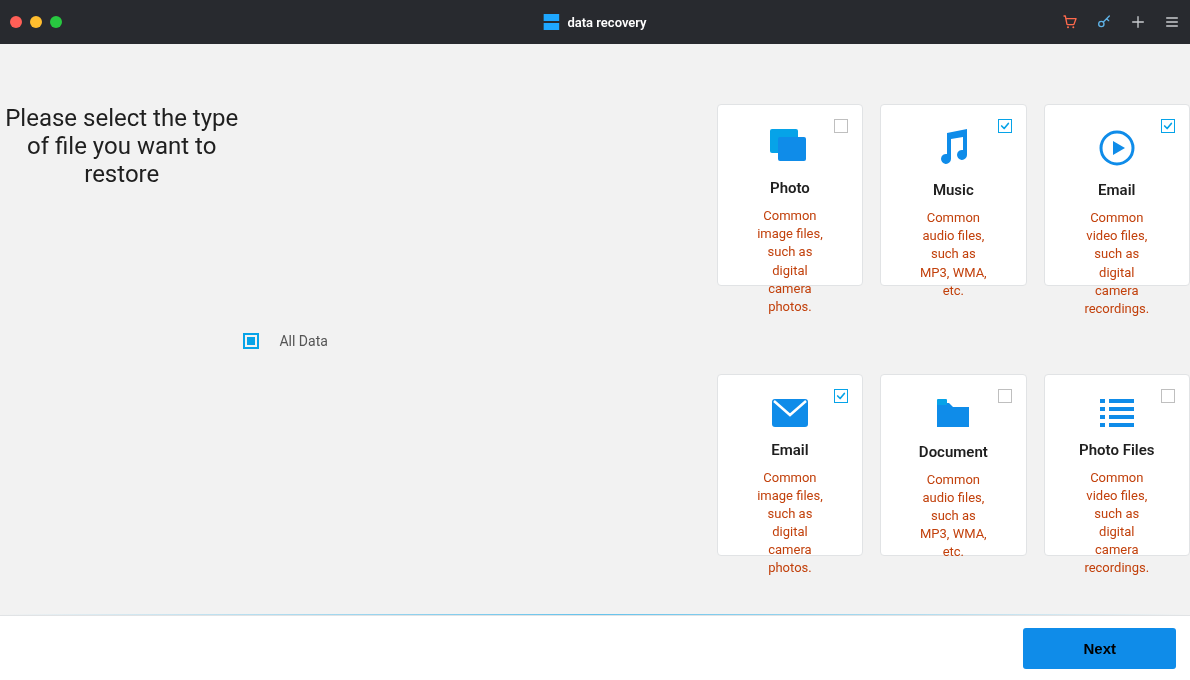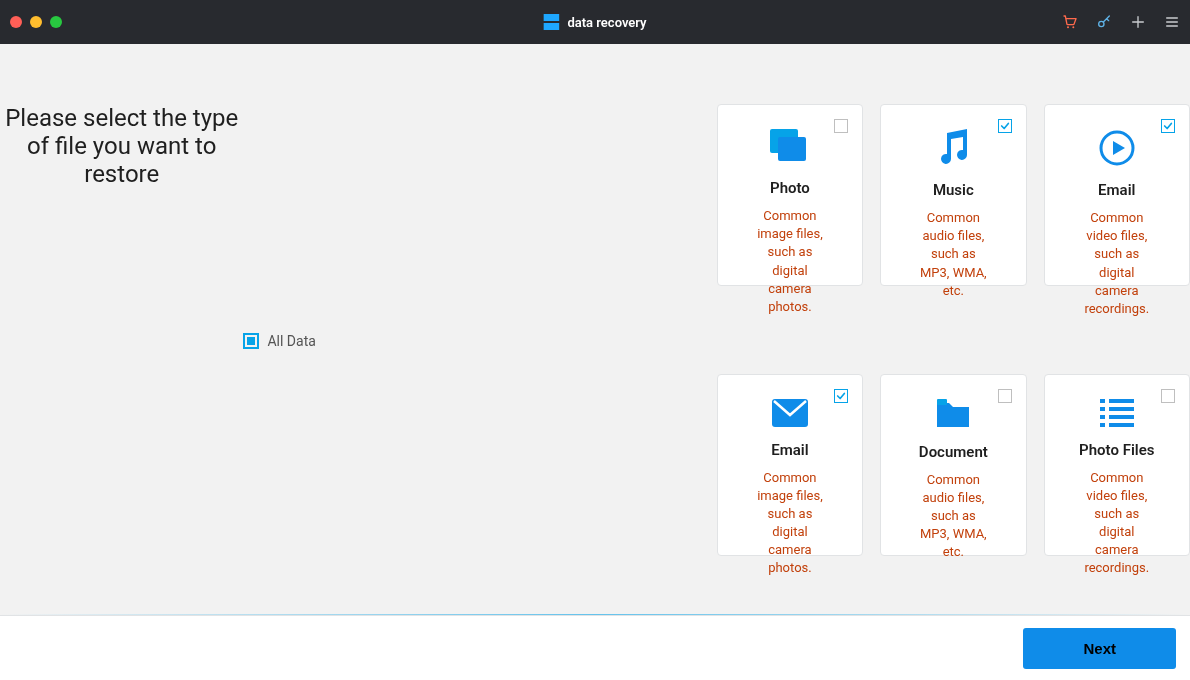--- a/index.html
+++ b/index.html
@@ -75,21 +75,21 @@
       font-size: 24px;
       font-weight: 400;
       color: #1f1f1f;
       margin-bottom: 34px;
       text-align: center;
     }
     .all-data-row {
       width: 990px;
       display: flex;
       align-items: center;
-      gap: 8px;
+      gap: 20px;
       margin-bottom: 38px;
     }
     .all-data-check {
       width: 16px;
       height: 16px;
       border: 2px solid #06a3e8;
       display: flex;
       align-items: center;
       justify-content: center;
       position: relative;

